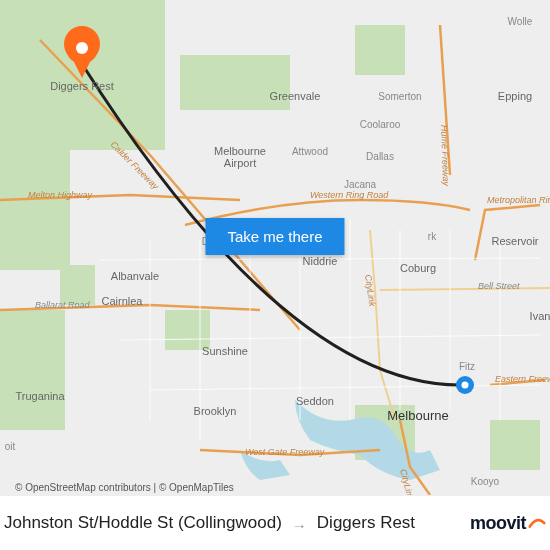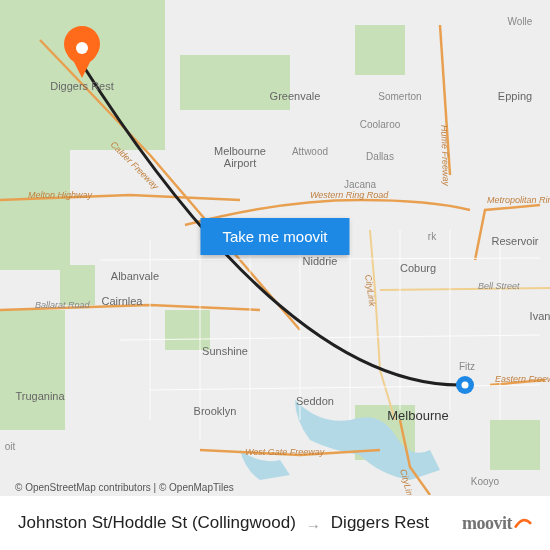--- a/index.html
+++ b/index.html
@@ -33,28 +33,28 @@
       padding: 10px 22px; font-size: 15px;
       cursor: pointer; border: none;
       box-shadow: 0 2px 5px rgba(0,0,0,0.25);
     }
     
     .attribution { position: absolute; bottom: 2px; left: 15px; font-size: 10px; color: #555; }
     
     .footer {
       width: 550px; height: 55px; background: #fff;
       display: flex; align-items: center; justify-content: space-between;
-      padding: 0 18px; border-top: 1px solid #eee;
+      padding: 0 4px; border-top: 1px solid #eee;
     }
     .route-text { display: flex; align-items: center; gap: 10px; font-size: 17px; color: #222; }
     .route-from { font-weight: 400; }
     .route-to { font-weight: 400; }
     .arrow { color: #999; font-size: 15px; }
     .logo { display: flex; align-items: center; gap: 2px; }
-    .logo-text { font-size: 18px; font-weight: bold; color: #737373; letter-spacing: -0.5px; font-family: Liberation Serif, serif; }
+    .logo-text { font-size: 18px; font-weight: bold; color: #0f172a; letter-spacing: -0.5px; }
     .logo-swoosh { width: 18px; height: 18px; }
   </style>
 </head>
 <body>
 
 <div class="map-container">
   <svg class="map-svg" viewBox="0 0 550 495">
 
     <rect class="land" x="0" y="0" width="550" height="495"></rect>
 
@@ -143,21 +143,21 @@
     <circle fill="#fff" cx="465" cy="385" r="3.5"></circle>
 
     <g>
       <path class="marker-dest-outer" d="M 82 64 C 72 64 64 56 64 46 C 64 36 72 28 82 28 C 92 28 100 36 100 46 C 100 56 92 64 82 64 Z" transform="translate(0 -2)"></path>
       <path class="marker-dest-outer" d="M 82 78 L 72 58 L 92 58 Z"></path>
       <circle class="marker-dest-outer" cx="82" cy="48" r="16"></circle>
       <circle class="marker-dest-inner" cx="82" cy="48" r="6"></circle>
     </g>
   </svg>
 
-  <button class="cta-button">Take me moovit</button>
+  <button class="cta-button">Take me there</button>
 
   <div class="attribution">© OpenStreetMap contributors | © OpenMapTiles</div>
 </div>
 
 <div class="footer">
   <div class="route-text">
     <span class="route-from">Johnston St/Hoddle St (Collingwood)</span>
     <span class="arrow">→</span>
     <span class="route-to">Diggers Rest</span>
   </div>

